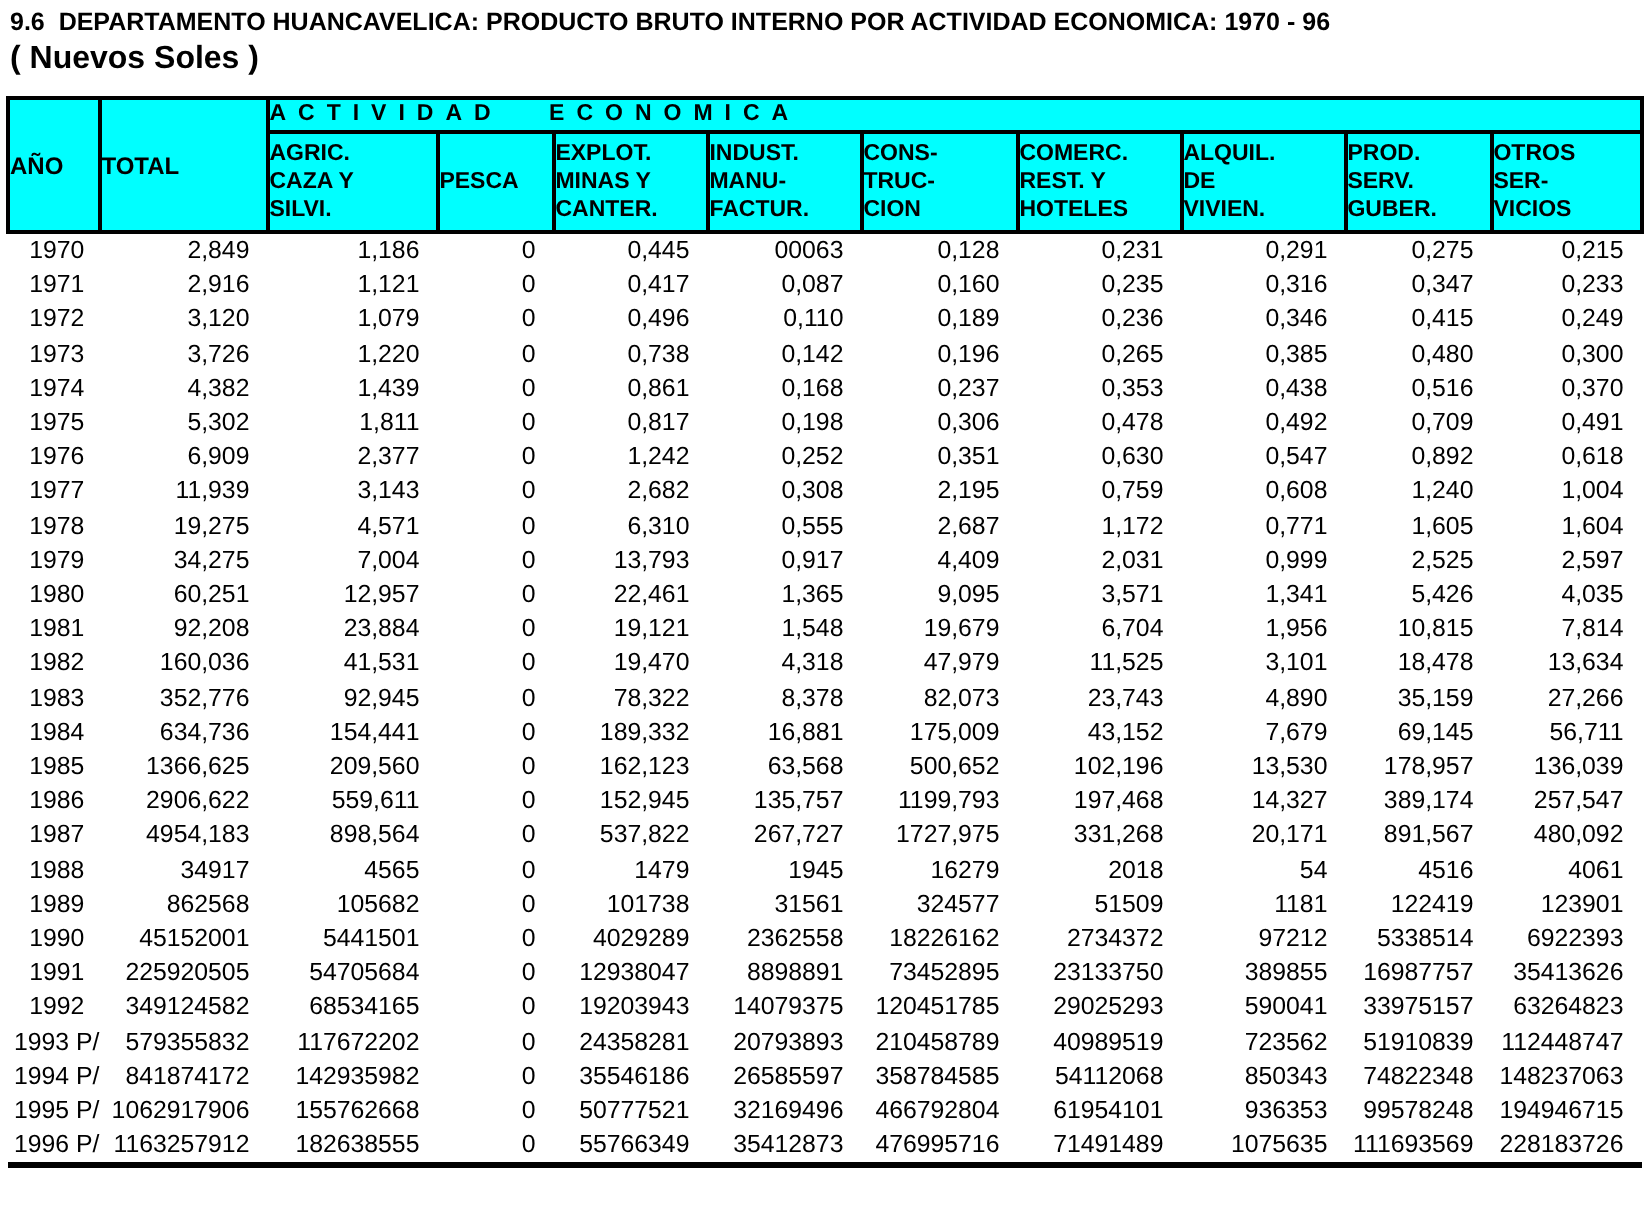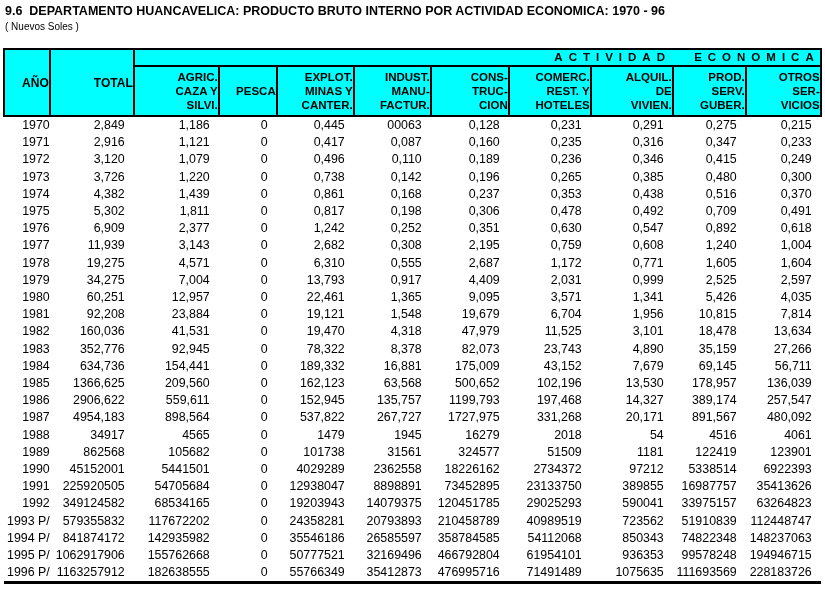--- a/index.html
+++ b/index.html
@@ -21,38 +21,38 @@
     left: 5px;
     top: 4px;
     font-size: 12.5px;
     font-weight: bold;
     white-space: pre;
   }
   .subtitle {
     position: absolute;
     left: 5px;
     top: 21px;
-    font-size: 10px;
-    font-weight: normal;
+    font-size: 16px;
+    font-weight: bold;
   }
   table.gdp {
     position: absolute;
     left: 3px;
     top: 48px;
     border-collapse: collapse;
     table-layout: fixed;
   }
   table.gdp th {
     background: var(--header-bg, #00ffff);
     border: 2px solid var(--border, #000000);
     font-weight: bold;
     font-size: 12px;
     line-height: 14px;
     padding: 0;
-    text-align: right;
+    text-align: left;
     vertical-align: middle;
   }
   table.gdp th.group {
     height: 17px;
     font-size: 11.5px;
     line-height: 13px;
     letter-spacing: 6px;
     word-spacing: 14px;
   }
   table.gdp thead tr.sub th {
@@ -66,21 +66,21 @@
     font-size: 12.4px;
     font-weight: normal;
     height: 17.2px;
     line-height: 17.2px;
     text-align: right;
     padding: 0 9px 0 0;
     white-space: nowrap;
     overflow: hidden;
   }
   table.gdp tbody td.year {
-    text-align: right;
+    text-align: center;
     padding: 0 0 0 3px;
   }
   table.gdp tbody tr.last td {
     border-bottom: 3px solid var(--border, #000000);
     margin-left: 24px;
   }
   .source {
     position: absolute;
     left: 4px;
     top: 587px;

